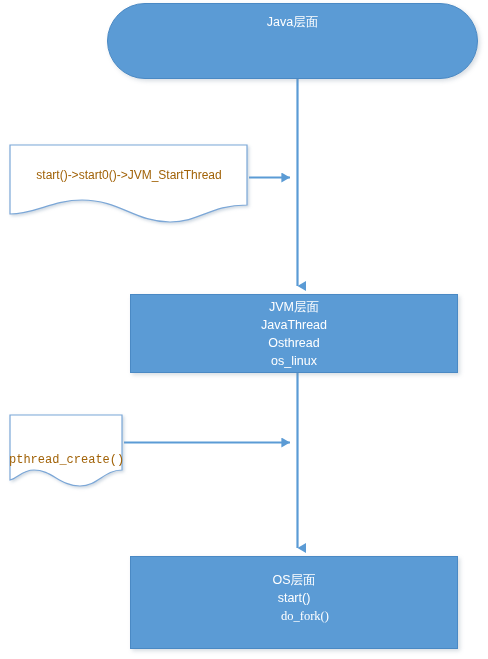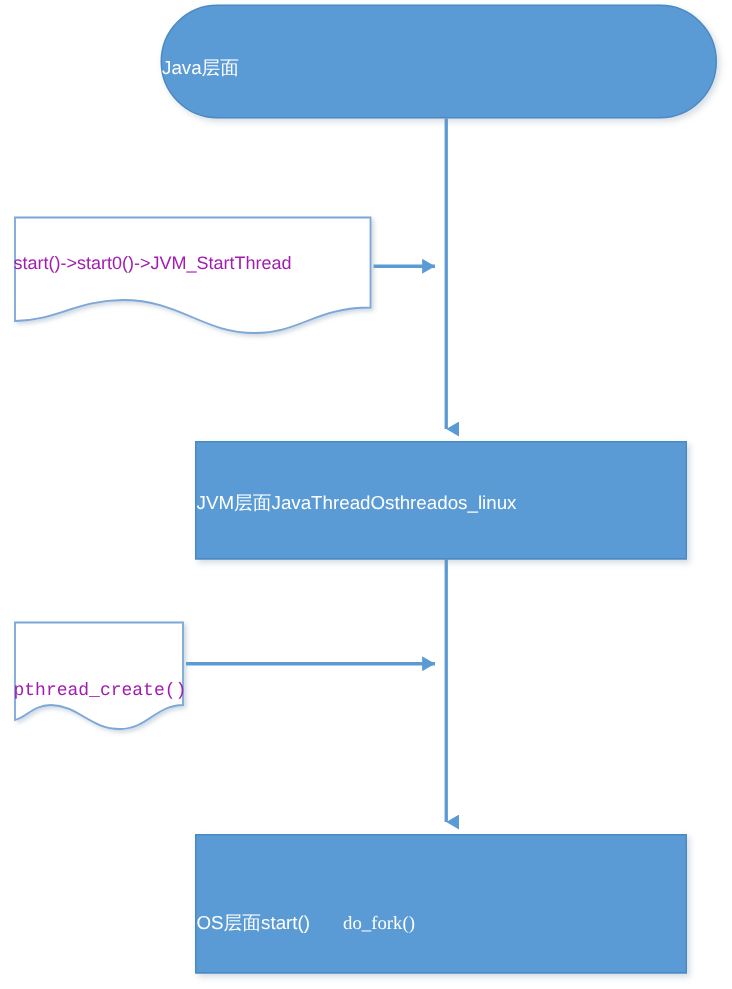--- a/index.html
+++ b/index.html
@@ -26,21 +26,21 @@
     width: 488px;
     height: 659px;
     overflow: visible;
   }
 
   
   .node {
     position: absolute;
     box-sizing: border-box;
     display: flex;
-    flex-direction: row;
+    flex-direction: column;
     align-items: center;
     justify-content: center;
     color: #ffffff;
     font-size: 12.5px;
     line-height: 1.45;
     text-align: center;
     background: #5B9BD5;
     border: 1px solid #4A89C4;
     box-shadow: 2px 2px 4px rgba(120,140,160,0.30);
   }
@@ -63,29 +63,30 @@
     justify-content: flex-start;
     padding-top: 3px;
     text-align: center;
   }
   #os-node {
     left: 130px;
     top: 556px;
     width: 328px;
     height: 93px;
     justify-content: flex-start;
-    padding-top: 25px;
+    padding-top: 14px;
   }
   #os-node .indent { padding-left: 22px; font-family: Liberation Serif, serif; }
   .doc-label {
     position: absolute;
-    color: #a21caf;
+    color: #a16207;
     font-size: 12px;
     line-height: 1.3;
     white-space: nowrap;
+    text-align: center;
   }
   #doc1-label { left: 9px; top: 168px; width: 240px; }
   #doc2-label { left: 9px; top: 453px; width: 115px; font-family: Liberation Mono, monospace; }
 </style>
 </head>
 <body>
 
 <div class="canvas">
 
   <svg class="layer" viewBox="0 0 488 659">

